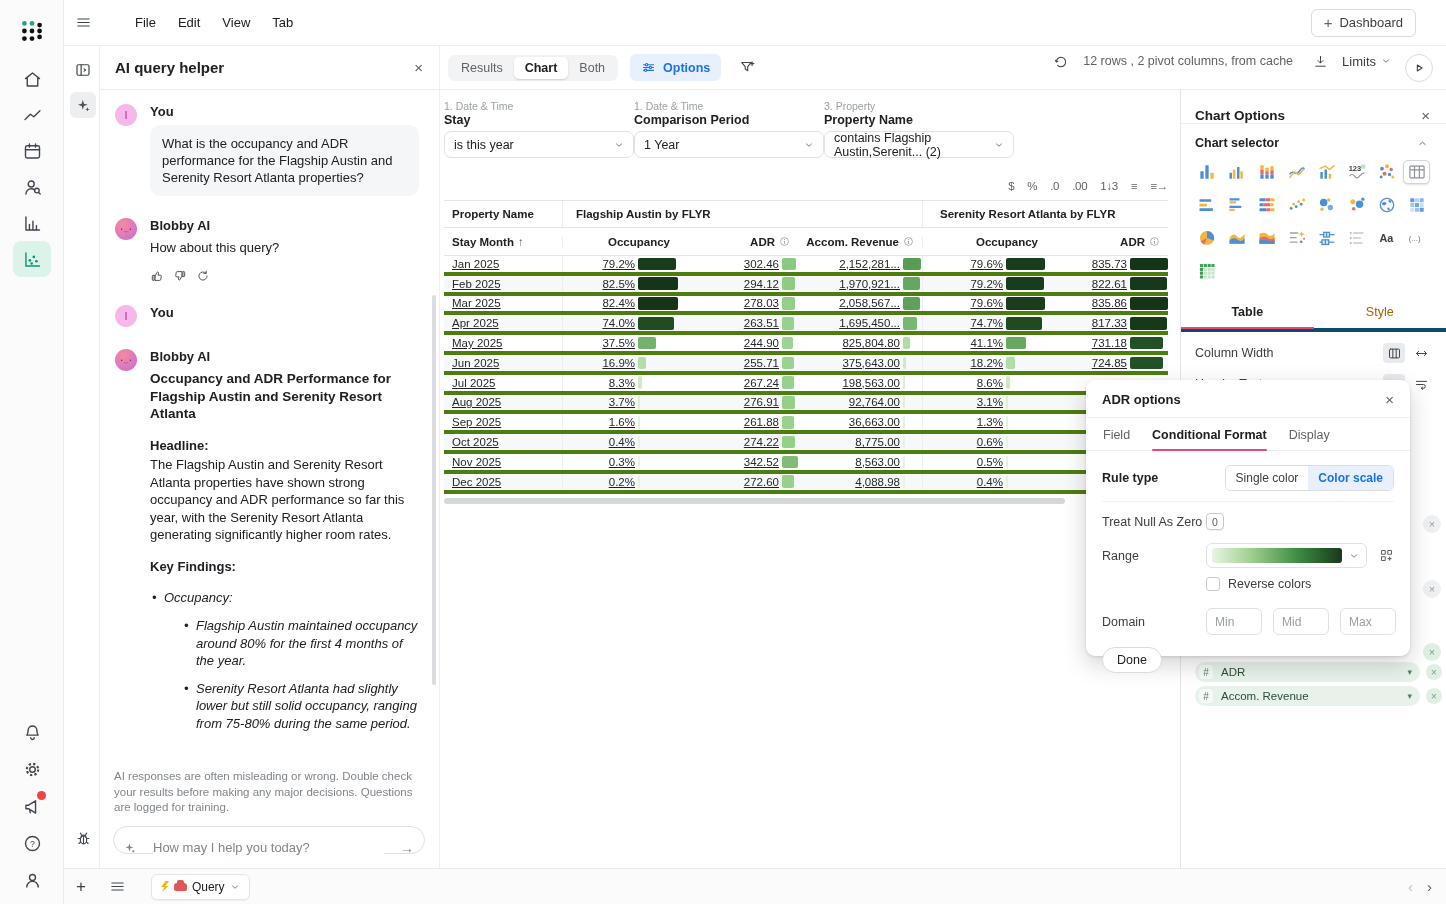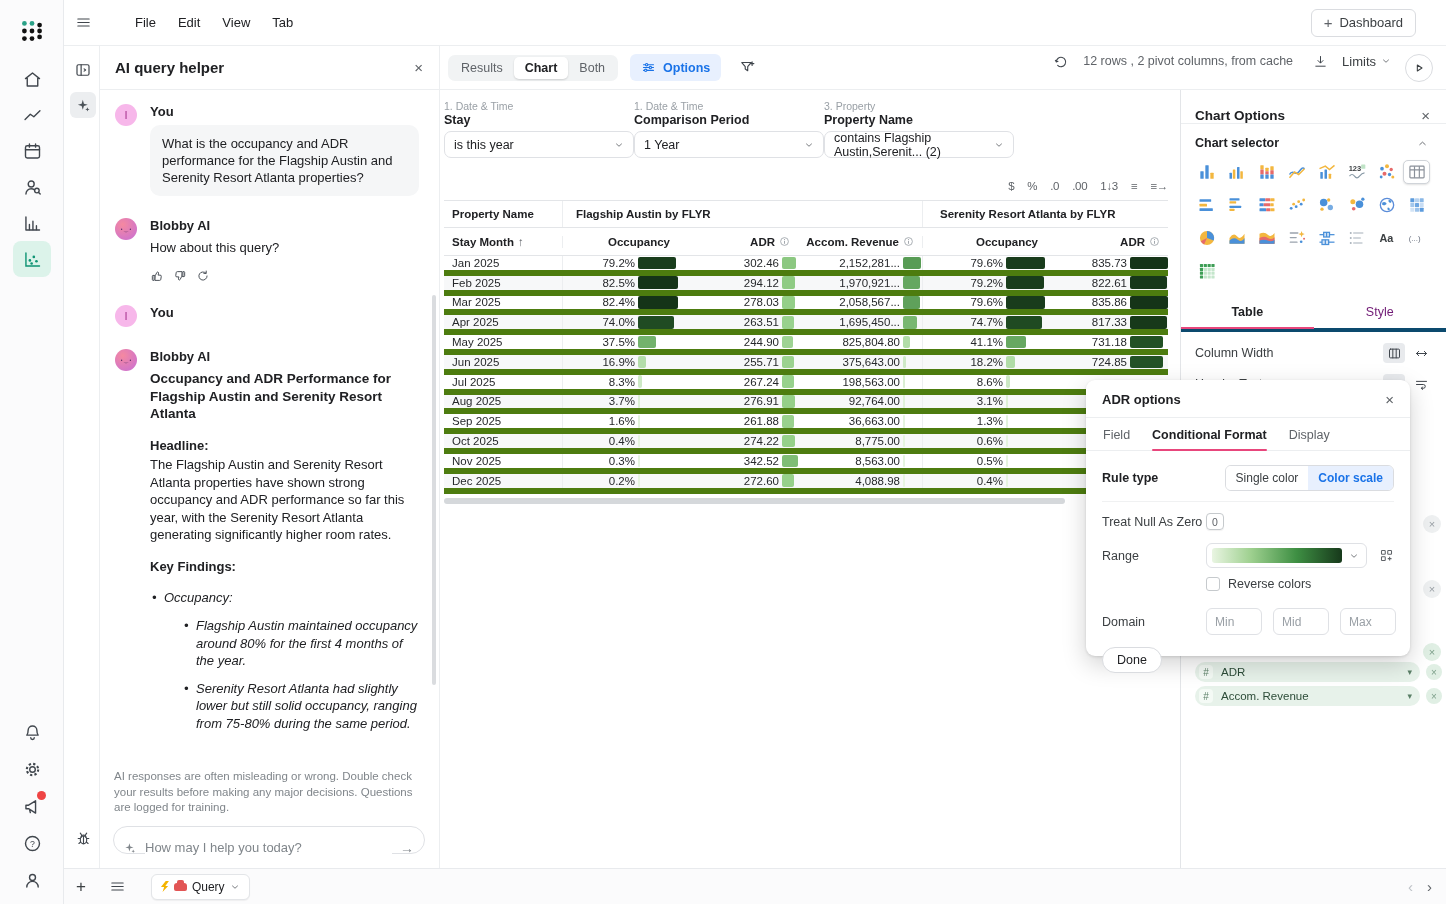--- a/index.html
+++ b/index.html
@@ -42,21 +42,21 @@
   .fb { display:flex; gap:9px; margin-top:12px; color:#5f6368;}
   .rich b.title { display:block; font-size:13.5px; line-height:1.3; margin-bottom:14px;}
   .rich .sect { margin-bottom:14px; }
   .rich .sect b { display:block; margin-bottom:2px; }
   .rich ul { list-style:none;font-style:italic; }
   .rich li { position:relative; padding-left:14px; margin-top:10px; }
   .rich li:before { content:"•"; position:absolute; left:2px; }
   .rich li ul { margin-left:18px; }
   #chat-sb { position:absolute; right:3px; top:205px; width:4px; height:390px; background:#dadcdf; border-radius:2px;}
   #disclaimer { flex:0 0 auto; padding:4px 20px 10px 14px; font-size:11.5px; line-height:1.35; color:#80868b;}
-  #askrow { flex:0 0 auto; margin:0 14px 14px 13px; height:28px; border:1px solid #dfe1e5; border-radius:15px; display:flex; align-items:center; padding:15px 10px 0 9px; gap:8px;}
+  #askrow { flex:0 0 auto; margin:0 14px 14px 13px; height:28px; border:1px solid #dfe1e5; border-radius:15px; display:flex; align-items:center; padding:15px 10px 0 9px; gap:16px;}
   #askrow input { border:none; outline:none; flex:1; font-size:13px; color:#202124; font-family:inherit;}
   #askrow input::placeholder { color:#80868b; }
 
   
   #topbar { position:absolute; left:440px; top:46px; right:0; height:44px; background:#fff; border-bottom:1px solid #eceef0; display:flex; align-items:center; z-index:2;}
   .seg { display:flex; background:#f1f3f4; border-radius:7px; padding:2px; margin-left:8px; }
   .seg .sitem { font-size:12.5px; color:#5f6368; padding:4px 11px; border-radius:5px; }
   .seg .sitem.on { background:#fff; color:#202124; font-weight:bold; box-shadow:0 1px 2px rgba(0,0,0,.15);}
   .options-btn { margin-left:12px; background:#e8f0fe; color:#1a73e8; border-radius:6px; height:27px; display:inline-flex; align-items:center; gap:7px; padding:0 11px; font-size:12.5px; font-weight:bold;}
   #topbar .right { margin-left:auto; display:flex; align-items:flex-start; gap:14px; padding-right:13px; color:#5f6368;}
@@ -76,40 +76,40 @@
   
   #tbl { margin-left:4px; width:724px; font-size:11.5px; }
   .trow { display:grid; grid-template-columns:118px 116px 120px 124px 124px 122px; align-items:center; }
   .ghead { height:28px; border-top:1px solid #e3e5e8; border-bottom:1px solid #e3e5e8; font-weight:bold; font-size:11.5px;}
   .chead { height:28px; border-bottom:1px solid #e3e5e8; font-weight:bold; color:#202124;}
   .gcell { padding-left:8px; height:100%; display:flex; align-items:center;}
   .gspan1 { grid-column:2 / span 3; padding-left:13px; border-left:1px solid #eceef0;}
   .gspan2 { grid-column:5 / span 2; padding-left:17px; border-left:1px solid #eceef0;}
   .hc { display:flex; align-items:center; justify-content:flex-end; gap:4px; padding-right:8px; }
   .hc.l { justify-content:flex-start; padding-left:8px; }
-  .drow { height:19.8px; border-bottom:6px solid #4d7c0f; }
+  .drow { height:19.8px; border-bottom:4px solid #4d7c0f;text-decoration:underline; }
   .drow:nth-child(even) { background:#f7f8f9; }
   .mcell { padding-left:8px; color:#26282b; }
   .ncell { display:flex; align-items:center; height:100%; }
   .num { text-align:right; color:#26282b; }
   .bar { height:12.5px; border-radius:2px; margin-left:3px; flex:0 0 auto;}
   .w-occ .num { flex:0 0 72px; } .w-adr .num{ flex:0 0 101px; } .w-rev .num{ flex:0 0 102px; } .w-occ2 .num{ flex:0 0 80px; } .w-adr2 .num{ flex:0 0 81px; }
   .cellsep { border-left:1px solid #eceef0; }
   #hscroll { margin:4px 0 0 4px; width:621px; height:6px; background:#d5d8db; border-radius:3px;}
 
   
   #rightpanel { position:absolute; left:1180px; top:90px; width:266px; height:778px; background:#fff; border-left:1px solid #e3e5e8; z-index:2;}
   #rightpanel .hd { height:34px; display:flex; align-items:flex-end; justify-content:space-between; padding:0 16px 0 14px; border-bottom:1px solid #eceef0;}
   #rightpanel .hd .t { font-size:13.5px; font-weight:bold; }
   .sect-hd { display:flex; align-items:center; justify-content:space-between; padding:12px 18px 6px 14px; font-size:12.5px; font-weight:bold;}
   #iconsgrid { display:grid; grid-template-columns:repeat(8,30px); row-gap:9px; margin:4px 0 0 12px; }
   .cicon { width:27px; height:24px; display:flex; align-items:center; justify-content:center; border-radius:5px; border:1px solid transparent;}
   .cicon.sel { background:#fff; border-color:#d0d4d9; box-shadow:0 1px 2px rgba(0,0,0,.12);}
   #ts-tabs { display:flex; margin-top:14px; border-bottom:4px solid #0c4a6e; }
-  #ts-tabs .tst { flex:1; text-align:center; font-size:12.5px; color:#701a75; padding:8px 0 9px; position:relative;}
+  #ts-tabs .tst { flex:1; text-align:center; font-size:12.5px; color:#a16207; padding:8px 0 9px; position:relative;}
   #ts-tabs .tst.on { color:#202124; font-weight:bold; }
   #ts-tabs .tst.on:after { content:""; position:absolute; left:0; right:0; bottom:-1px; height:2px; background:#e8467c;}
   .prow { display:flex; align-items:center; justify-content:space-between; padding:11px 14px 0 14px; font-size:12.5px; color:#3c4043;}
   .prow .btns { display:flex; gap:5px; align-items:center;}
   .ibtn { width:22px; height:20px; border-radius:4px; display:flex; align-items:center; justify-content:center; color:#5f6368;}
   .ibtn.on { background:#e8eaed; }
   .ghost-x { position:absolute; right:5px; width:18px; height:18px; border-radius:50%; background:#eef0f1; color:#9aa0a6; font-size:11px; display:flex; align-items:center; justify-content:center;}
   .ghost-x.green { background:#e0efe4; color:#7fa18c; }
   #pills { position:absolute; left:14px; right:4px; top:572px; }
   .pill-row { display:flex; align-items:center; gap:6px; margin-bottom:4px; }

